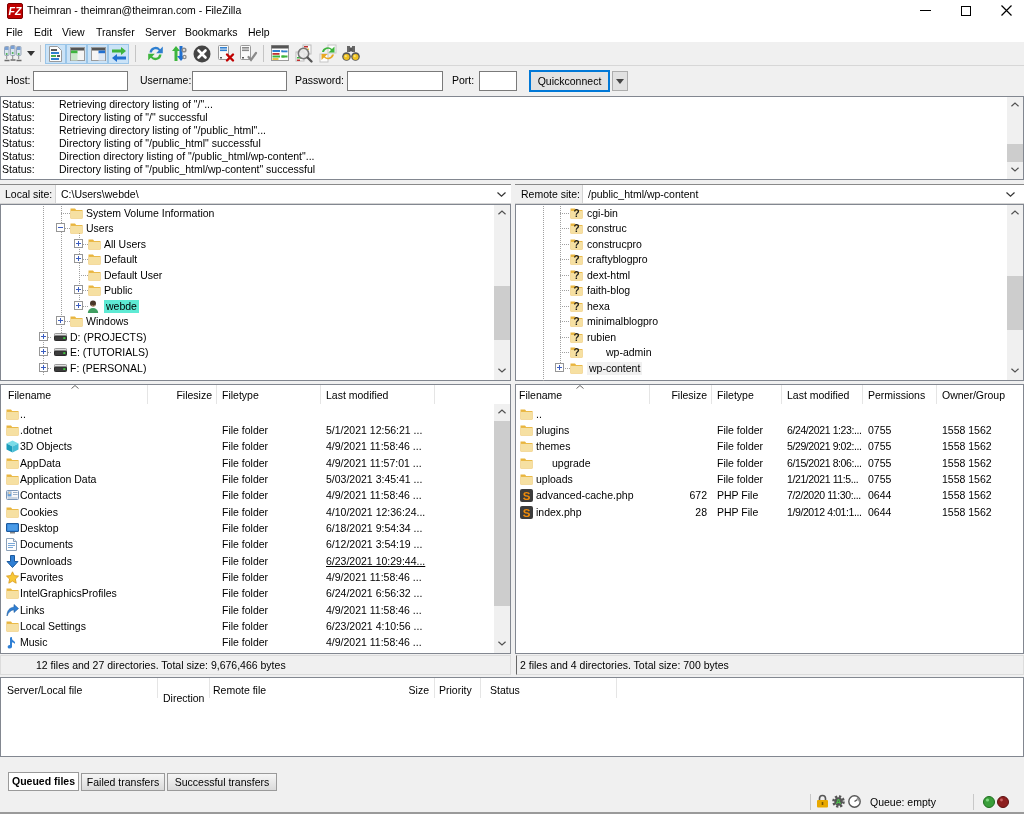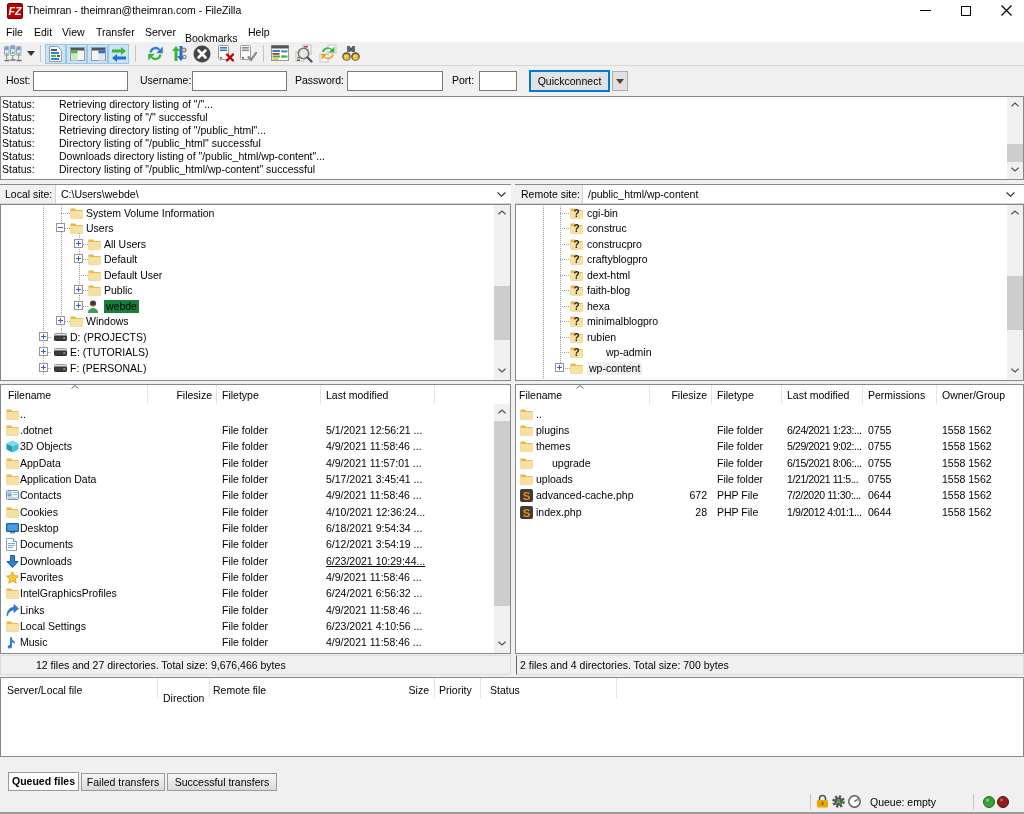--- a/index.html
+++ b/index.html
@@ -27,21 +27,21 @@
 <div class="abs" style="left:961px;top:6px;width:10px;height:10px;border:1px solid #000;"></div>
 <svg style="left:1001px;top:5px" width="11" height="11" viewBox="0 0 11 11">
     <path d="M0.5,0.5 L10.5,10.5 M10.5,0.5 L0.5,10.5" stroke="#000" stroke-width="1.2"></path>
   </svg>
 <div class="abs" style="left:0;top:22px;width:1024px;height:20px;background:#fff;"></div>
 <div class="txt" style="left:6px;top:26px;">File</div>
 <div class="txt" style="left:34px;top:26px;">Edit</div>
 <div class="txt" style="left:62px;top:26px;">View</div>
 <div class="txt" style="left:96px;top:26px;">Transfer</div>
 <div class="txt" style="left:145px;top:26px;">Server</div>
-<div class="txt" style="left:185px;top:32px;">Bookmarks</div>
+<div class="txt" style="left:185px;top:26px;">Bookmarks</div>
 <div class="txt" style="left:248px;top:26px;">Help</div>
 <div class="abs" style="left:0;top:42px;width:1024px;height:24px;background:#f0f0f0;border-bottom:1px solid #d7d7d7;"></div>
 <svg style="left:4px;top:45px" width="18" height="17" viewBox="0 0 18 17">
 <g stroke="#9aa7b8" fill="#dce6f0">
 <rect x="0.5" y="1.5" width="4.5" height="9" rx="1"></rect>
       <rect x="6.5" y="0.5" width="4.5" height="10" rx="1"></rect>
       <rect x="12.5" y="1.5" width="4.5" height="9" rx="1"></rect>
 </g>
 <rect x="1" y="2" width="3.5" height="3" fill="#7aa0d4"></rect>
     <rect x="7" y="1" width="3.5" height="3" fill="#7aa0d4"></rect>
@@ -169,21 +169,21 @@
 <div class="panel" style="left:0;top:96px;width:1024px;height:84px;"></div>
 <div class="txt" style="left:2px;top:98px;">Status:</div>
 <div class="txt" style="left:59px;top:98px;">Retrieving directory listing of "/"...</div>
 <div class="txt" style="left:2px;top:111px;">Status:</div>
 <div class="txt" style="left:59px;top:111px;">Directory listing of "/" successful</div>
 <div class="txt" style="left:2px;top:124px;">Status:</div>
 <div class="txt" style="left:59px;top:124px;">Retrieving directory listing of "/public_html"...</div>
 <div class="txt" style="left:2px;top:137px;">Status:</div>
 <div class="txt" style="left:59px;top:137px;">Directory listing of "/public_html" successful</div>
 <div class="txt" style="left:2px;top:150px;">Status:</div>
-<div class="txt" style="left:59px;top:150px;">Downloads directory listing of "/public_html/wp-content"...</div>
+<div class="txt" style="left:59px;top:150px;">Direction directory listing of "/public_html/wp-content"...</div>
 <div class="txt" style="left:2px;top:163px;">Status:</div>
 <div class="txt" style="left:59px;top:163px;">Directory listing of "/public_html/wp-content" successful</div>
 <div class="abs" style="left:1007px;top:97px;width:16px;height:82px;background:#f0f0f0;"></div>
 <svg style="left:1011px;top:102px" width="8" height="5" viewBox="0 0 9 5">
     <path d="M0.5,4.5 L4.5,0.8 L8.5,4.5" stroke="#505050" stroke-width="1.3" fill="none"></path>
   </svg>
 <svg style="left:1011px;top:167px" width="8" height="5" viewBox="0 0 9 5">
     <path d="M0.5,0.5 L4.5,4.2 L8.5,0.5" stroke="#505050" stroke-width="1.3" fill="none"></path>
   </svg>
 <div class="sb-thumb" style="left:1007px;top:144px;width:16px;height:18px;"></div>
@@ -273,21 +273,21 @@
 <div class="dot-h" style="left:79px;top:305.5px;width:9px;"></div>
 <div class="pm" style="left:74px;top:300.5px;">
     <div style="position:absolute;left:1px;right:1px;top:3px;height:1px;background:#3b5dc0;"></div>
     <div style="position:absolute;top:1px;bottom:1px;left:3px;width:1px;background:#3b5dc0;"></div>
   </div>
 <svg style="left:87px;top:299.5px" width="12" height="13" viewBox="0 0 12 13">
 <circle cx="6" cy="3.4" r="3" fill="#4a3728"></circle>
 <path d="M4.5,4.5 a2.2,2 0 0 0 4,0 v1 a2.2,2 0 0 1 -4,0 z" fill="#c9a17e"></path>
 <path d="M0.8,13 a5.2,5 0 0 1 10.4,0 z" fill="#3f9e60"></path>
 </svg>
-<div class="txt" style="left:104px;top:299.5px;background:#15803d;padding:0 2px;">webde</div>
+<div class="txt" style="left:104px;top:299.5px;background:#5eead4;padding:0 2px;">webde</div>
 <div class="dot-h" style="left:61px;top:321.0px;width:9px;"></div>
 <div class="pm" style="left:56px;top:316.0px;">
     <div style="position:absolute;left:1px;right:1px;top:3px;height:1px;background:#3b5dc0;"></div>
     <div style="position:absolute;top:1px;bottom:1px;left:3px;width:1px;background:#3b5dc0;"></div>
   </div>
 <svg style="left:70px;top:315.0px" width="13" height="12" viewBox="0 0 13 12">
 <path d="M0.5,1.5 L5,1.5 L6.2,3 L12.5,3 L12.5,11.5 L0.5,11.5 z" fill="#e9b53f"></path>
 <path d="M1,3.5 h11 v7.5 h-11 z" fill="#f6e0a2"></path>
 <path d="M1,3.5 h11" stroke="#e9b53f" stroke-width="0.8"></path>
   </svg>
@@ -478,21 +478,21 @@
 <div class="txt" style="left:20px;top:456.55px;">AppData</div>
 <div class="txt" style="left:222px;top:456.55px;">File folder</div>
 <div class="txt" style="left:326px;top:456.55px;">4/9/2021 11:57:01 ...</div>
 <svg style="left:6px;top:472.9px" width="13" height="12" viewBox="0 0 13 12">
 <path d="M0.5,1.5 L5,1.5 L6.2,3 L12.5,3 L12.5,11.5 L0.5,11.5 z" fill="#e9b53f"></path>
 <path d="M1,3.5 h11 v7.5 h-11 z" fill="#f6e0a2"></path>
 <path d="M1,3.5 h11" stroke="#e9b53f" stroke-width="0.8"></path>
   </svg>
 <div class="txt" style="left:20px;top:472.9px;">Application Data</div>
 <div class="txt" style="left:222px;top:472.9px;">File folder</div>
-<div class="txt" style="left:326px;top:472.9px;">5/17/2021 3:45:41 ...</div>
+<div class="txt" style="left:326px;top:472.9px;">5/03/2021 3:45:41 ...</div>
 <svg style="left:6px;top:489.25px" width="13" height="12" viewBox="0 0 13 12">
 <rect x="0.5" y="1.5" width="12" height="9" rx="1" fill="#f8f8f8" stroke="#7a96b8"></rect>
 <rect x="1.5" y="2.5" width="4" height="5" fill="#6aa0d8"></rect>
 <circle cx="3.5" cy="4" r="1.2" fill="#f0d0a8"></circle>
 <rect x="7" y="3" width="4.5" height="1" fill="#9ab0c8"></rect>
     <rect x="7" y="5" width="4.5" height="1" fill="#9ab0c8"></rect>
 <rect x="1.5" y="8.5" width="10" height="1" fill="#9ab0c8"></rect>
 </svg>
 <div class="txt" style="left:20px;top:489.25px;">Contacts</div>
 <div class="txt" style="left:222px;top:489.25px;">File folder</div>

